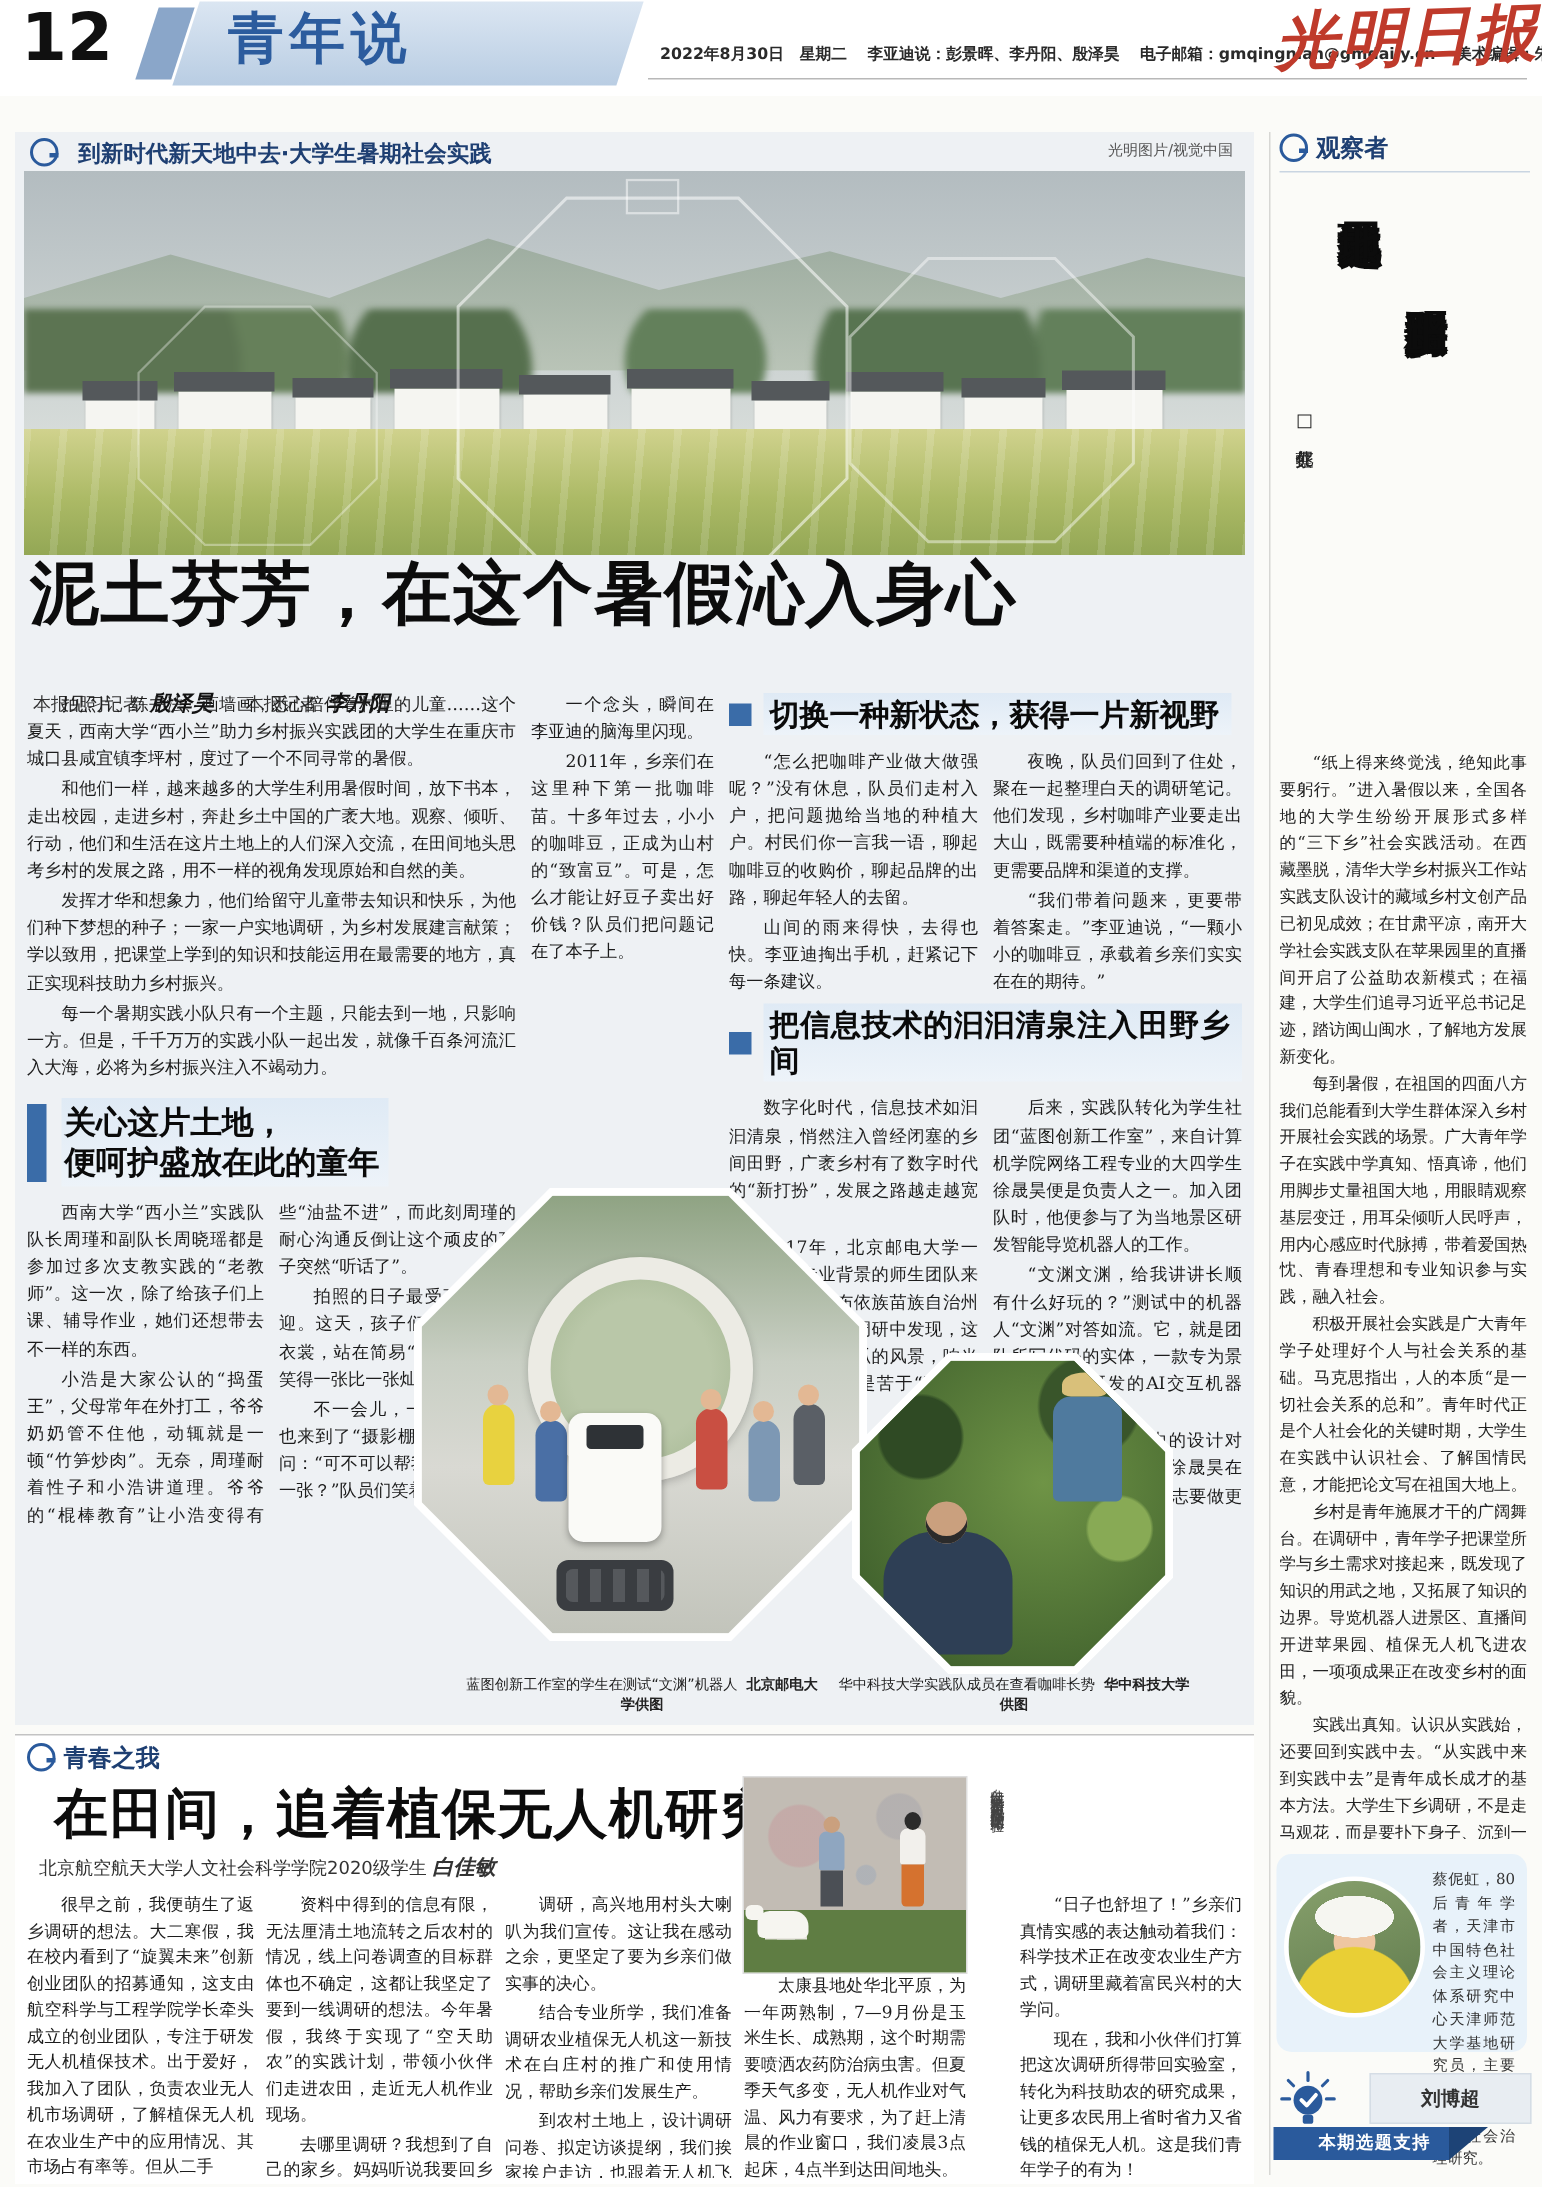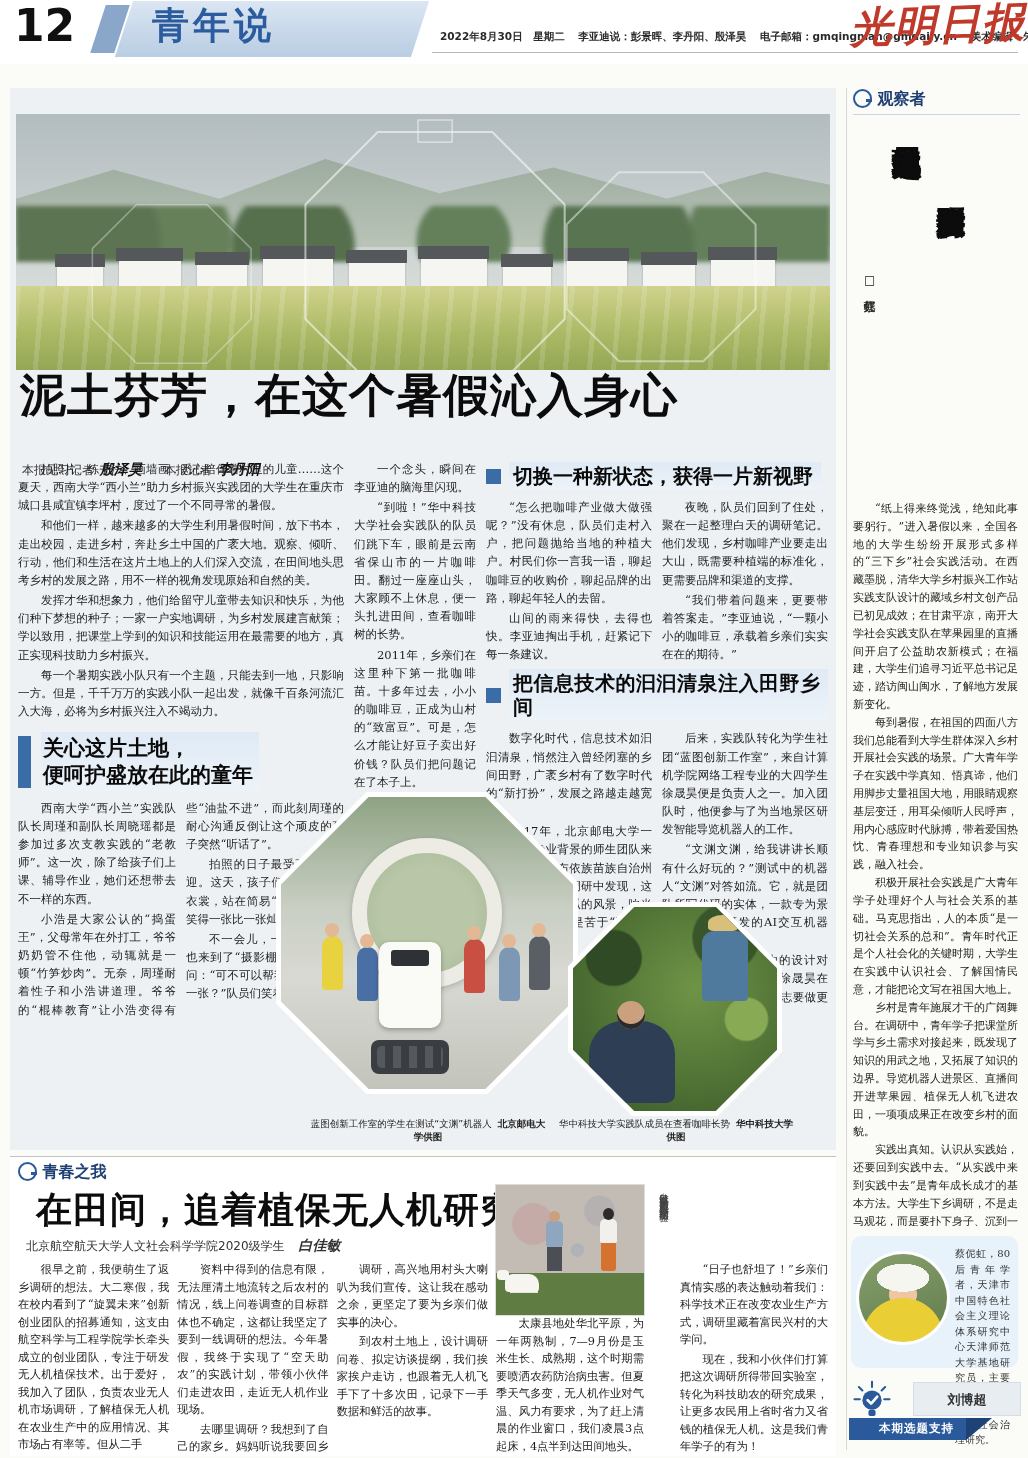--- a/index.html
+++ b/index.html
@@ -95,21 +95,21 @@
   .student::before{content:"";position:absolute;left:28px;top:-20px;width:28px;height:28px;border-radius:50%;background:#caa07e;box-shadow:0 -5px 0 #2b2b2b inset;}
   .cap{position:absolute;bottom:-2px;font:400 9.5px/1.35 "DejaVu Sans",sans-serif;color:#222;width:240px;text-align:center;}
   .cap b{font-weight:700;margin-left:6px;}
   .cap-l{left:40px;}
   .cap-r{left:288px;}
   
   .youth{position:absolute;left:10px;top:1156px;width:826px;height:300px;background:#fff;border-top:1px solid #c3c3c3;padding:4px 8px 0 8px;}
   .ykicker{font:700 16px/22px "DejaVu Sans",sans-serif;color:#1e3f72;}
   .yheadline{margin:6px 0 0 18px;font:900 36px/1.15 "DejaVu Serif",serif;color:#0c0c0c;letter-spacing:1px;}
   .ybyline{margin:8px 0 0 8px;font:400 12px/1 "DejaVu Sans",sans-serif;color:#333;}
-  .ybyline b{font:700 italic 14px/1 "DejaVu Serif",serif;margin-left:10px;}
+  .ybyline b{font:700 italic 14px/1 "DejaVu Serif",serif;}
   .ybody{position:absolute;left:8px;right:8px;top:104px;bottom:4px;display:flex;gap:8px;
          font-size:11.3px;line-height:1.55;text-align:justify;overflow:visible;}
   .ybody p{margin:0 0 2px 0;text-indent:2em;}
   .yc{flex:1;min-width:0;overflow:hidden;}
   .yc4{flex:none;width:148px;position:relative;overflow:visible;}
   .yc5{flex:none;width:176px;padding-left:28px;}
   .yphoto{position:relative;margin-top:-76px;width:148px;height:130px;overflow:hidden;background:linear-gradient(180deg,#c2bcb4 0 68%,#5f7d43 68% 100%);box-shadow:0 0 0 1px #ddd;}
   .yphoto .stain{position:absolute;inset:0;background:
       radial-gradient(circle at 25% 30%,rgba(199,139,146,.35) 0 14%,transparent 15%),
       radial-gradient(circle at 70% 20%,rgba(160,160,170,.4) 0 10%,transparent 11%),
@@ -163,20 +163,25 @@
     <div class="dateline">
       <span>2022年8月30日　星期二</span>
       <span>李亚迪说：彭景晖、李丹阳、殷泽昊</span>
       <span>电子邮箱：gmqingnian@gmdaily.cn</span>
       <span>美术编辑：朱江</span>
     </div>
     <div class="masthead">光明日报</div>
   </header>
 
   <section class="feature">
+    <div class="kicker-row">
+      <span class="gicon"></span>
+      <span class="kicker-text">到新时代新天地中去·大学生暑期社会实践</span>
+      <span class="photo-credit">光明图片/视觉中国</span>
+    </div>
 
     <div class="hero">
       <div class="sky"></div>
       <div class="mountains"></div>
       <div class="trees"></div>
       <div class="houses">
         <div class="house" style="width:46px;height:26px;"></div>
         <div class="house" style="width:62px;height:32px;"></div>
         <div class="house" style="width:50px;height:28px;"></div>
         <div class="house" style="width:70px;height:34px;"></div>
@@ -216,21 +221,20 @@
         </div>
         <div class="twocol">
             <p>西南大学“西小兰”实践队队长周瑾和副队长周晓瑶都是参加过多次支教实践的“老教师”。这一次，除了给孩子们上课、辅导作业，她们还想带去不一样的东西。</p>
             <p>小浩是大家公认的“捣蛋王”，父母常年在外打工，爷爷奶奶管不住他，动辄就是一顿“竹笋炒肉”。无奈，周瑾耐着性子和小浩讲道理。爷爷的“棍棒教育”让小浩变得有些“油盐不进”，而此刻周瑾的耐心沟通反倒让这个顽皮的孩子突然“听话了”。</p>
             <p>拍照的日子最受孩子们欢迎。这天，孩子们换上干净的衣裳，站在简易“摄影棚”前，笑得一张比一张灿烂。</p>
             <p>不一会儿，一年级的小语也来到了“摄影棚”，歪着脑袋问：“可不可以帮我和奶奶也拍一张？”队员们笑着答应了。</p>
           </div>
       </div>
       <div class="colB">
           <p>一个念头，瞬间在李亚迪的脑海里闪现。</p>
-          <p>“到啦！”华中科技大学社会实践队的队员们跳下车，眼前是云南省保山市的一片咖啡田。翻过一座座山头，大家顾不上休息，便一头扎进田间，查看咖啡树的长势。</p>
           <p>2011年，乡亲们在这里种下第一批咖啡苗。十多年过去，小小的咖啡豆，正成为山村的“致富豆”。可是，怎么才能让好豆子卖出好价钱？队员们把问题记在了本子上。</p>
         </div>
       <div class="colC">
         <div class="subhead1">
           <span class="bluesq"></span>
           <h3>切换一种新状态，获得一片新视野</h3>
         </div>
         <div class="tflex">
           <div>
               <p>“怎么把咖啡产业做大做强呢？”没有休息，队员们走村入户，把问题抛给当地的种植大户。村民们你一言我一语，聊起咖啡豆的收购价，聊起品牌的出路，聊起年轻人的去留。</p>
@@ -303,20 +307,21 @@
     <div class="ybody">
       <div class="yc">
           <p>很早之前，我便萌生了返乡调研的想法。大二寒假，我在校内看到了“旋翼未来”创新创业团队的招募通知，这支由航空科学与工程学院学长牵头成立的创业团队，专注于研发无人机植保技术。出于爱好，我加入了团队，负责农业无人机市场调研，了解植保无人机在农业生产中的应用情况、其市场占有率等。但从二手</p>
         </div>
       <div class="yc">
           <p>资料中得到的信息有限，无法厘清土地流转之后农村的情况，线上问卷调查的目标群体也不确定，这都让我坚定了要到一线调研的想法。今年暑假，我终于实现了“空天助农”的实践计划，带领小伙伴们走进农田，走近无人机作业现场。</p>
           <p>去哪里调研？我想到了自己的家乡。妈妈听说我要回乡调研，特别支持，第一时间帮我联系上了村支书。村支书听说大学生要回乡</p>
         </div>
       <div class="yc">
           <p>调研，高兴地用村头大喇叭为我们宣传。这让我在感动之余，更坚定了要为乡亲们做实事的决心。</p>
+          <p>结合专业所学，我们准备调研农业植保无人机这一新技术在白庄村的推广和使用情况，帮助乡亲们发展生产。</p>
           <p>到农村土地上，设计调研问卷、拟定访谈提纲，我们挨家挨户走访，也跟着无人机飞手下了十多次田，记录下一手数据和鲜活的故事。</p>
         </div>
       <div class="yc4">
         <div class="yphoto">
           <div class="stain"></div>
           <div class="goat"></div>
           <div class="man"></div>
           <div class="woman"></div>
         </div>
         <div class="vcap">白佳敏在采访村民对无人机农田作业的使用体验。</div>

